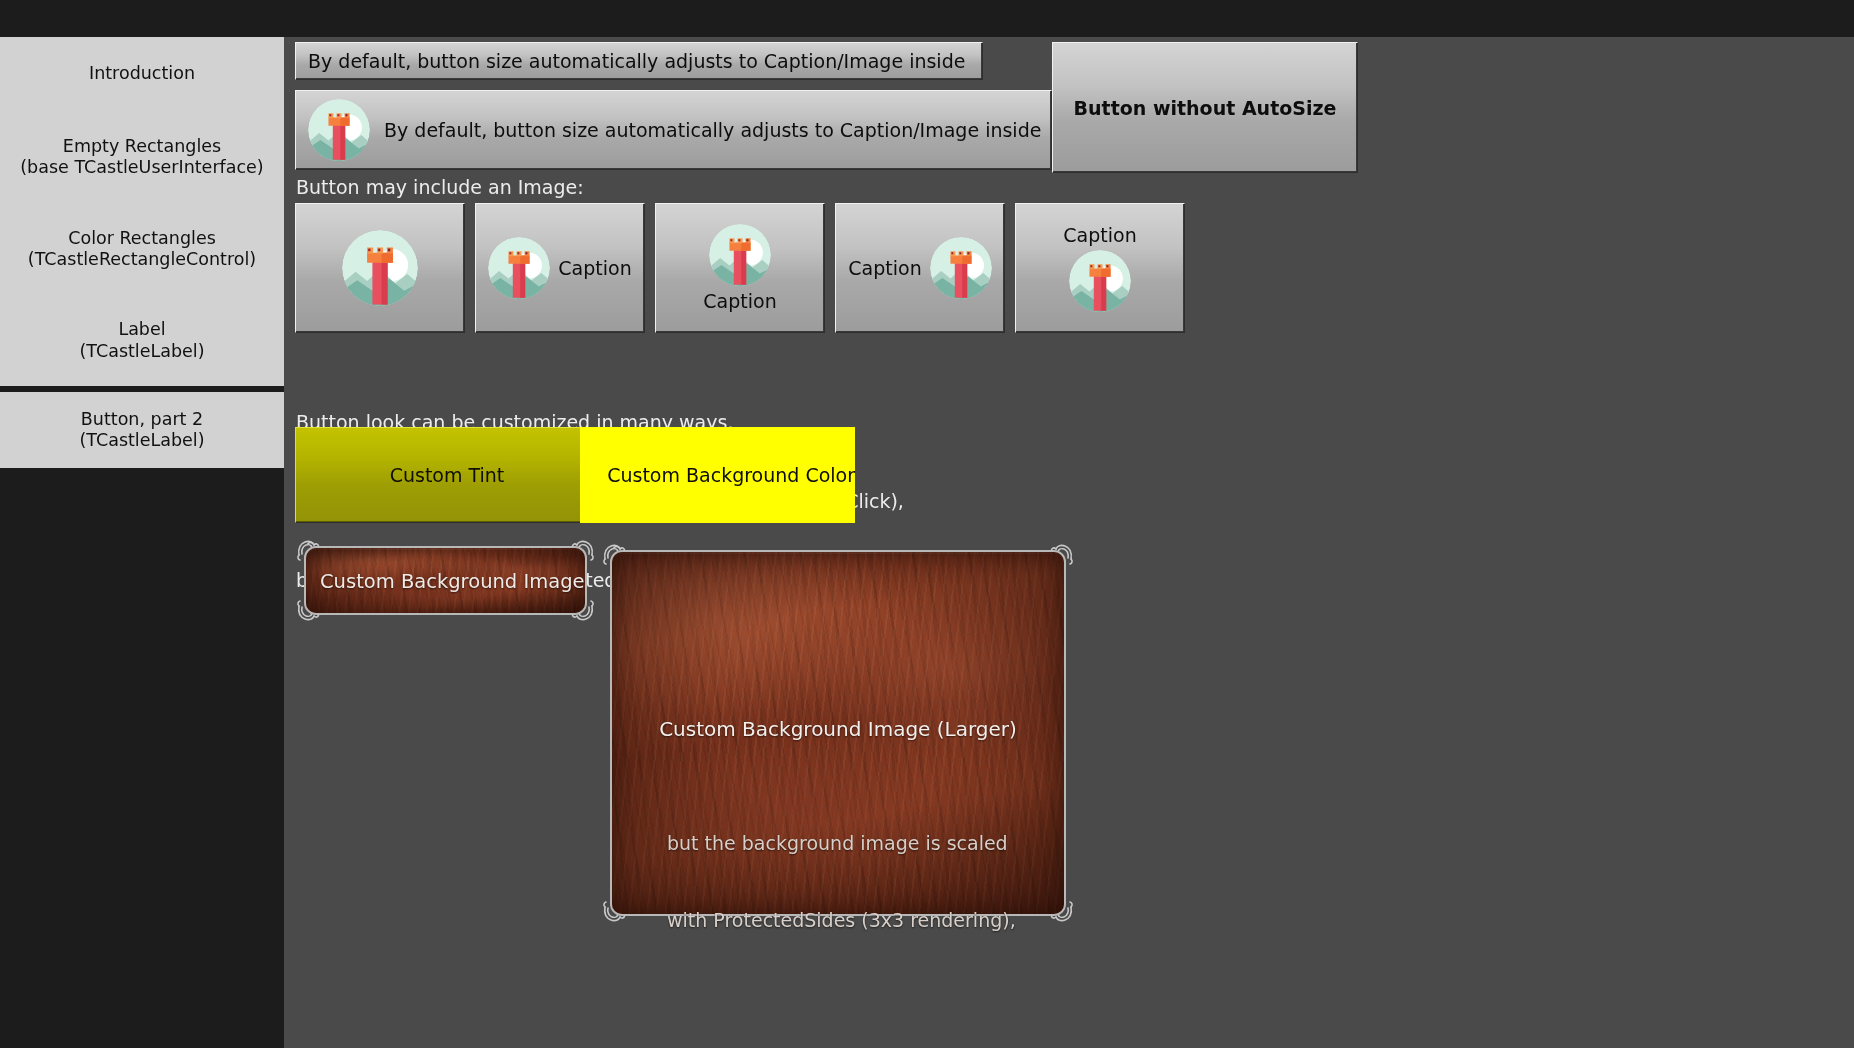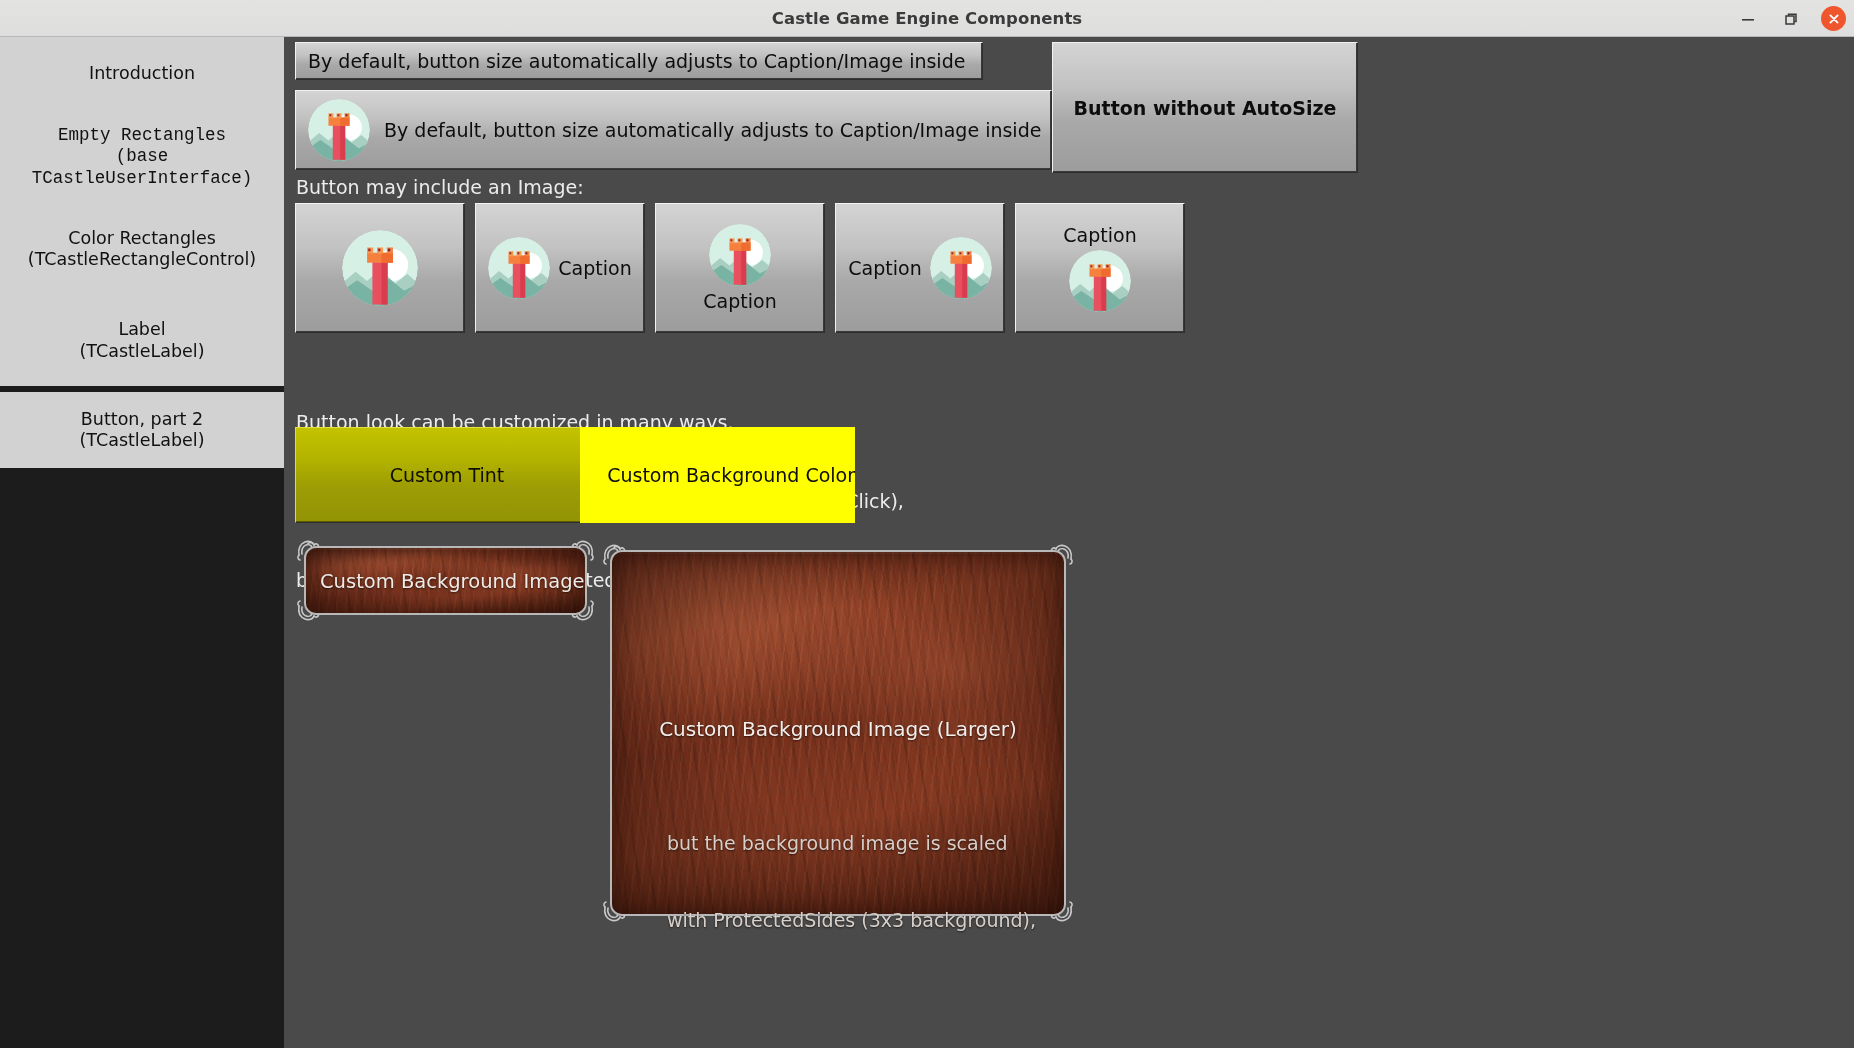--- a/index.html
+++ b/index.html
@@ -127,49 +127,28 @@
   .c-br{right:-15px;bottom:-15px;transform:scale(-1,-1);}
   .wood-text{position:absolute;white-space:pre;z-index:3;}
 
   .logo{position:absolute;border-radius:50%;overflow:hidden;display:block;}
 </style>
 </head>
 <body>
 
 <div class="window">
 
-  <div class="titlebar">
-    <div class="title-text">Castle Game Engine Components</div>
-    <div class="win-ctrls">
-      <div class="wbtn">
-        <svg width="16" height="16" viewBox="0 0 16 16">
-            <rect x="2" y="8" width="12" height="1.6" fill="#3a3a3a"></rect>
-          </svg>
-      </div>
-      <div class="wbtn">
-        <svg width="16" height="16" viewBox="0 0 16 16">
-          <rect x="3" y="5" width="8" height="8" fill="none" stroke="#3a3a3a" stroke-width="1.5"></rect>
-          <path d="M5.5 5 V3.3 H13 V10.5 H11.3" fill="none" stroke="#3a3a3a" stroke-width="1.5"></path>
-        </svg>
-      </div>
-      <div class="wclose">
-        <svg width="14" height="14" viewBox="0 0 14 14">
-          <path d="M3.4 3.4 L10.6 10.6 M10.6 3.4 L3.4 10.6" stroke="#ffffff" stroke-width="1.9" stroke-linecap="round"></path>
-        </svg>
-      </div>
-    </div>
-  </div>
 
   <div class="sidebar">
 
     <div class="side-group" style="height:349px;justify-content:center;">
       <div class="side-item" style="height:74px;">
         <div>Introduction</div>
       </div>
-      <div class="side-item" style="height:92px;font-family:Liberation Mono, monospace;">
+      <div class="side-item" style="height:92px;">
         <div>Empty Rectangles</div>
         <div class="l2">(base TCastleUserInterface)</div>
       </div>
       <div class="side-item" style="height:92px;">
         <div>Color Rectangles</div>
         <div class="l2">(TCastleRectangleControl)</div>
       </div>
       <div class="side-item" style="height:91px;">
         <div>Label</div>
         <div class="l2">(TCastleLabel)</div>
@@ -497,19 +476,19 @@
           <path d="M8 22 C7 16 9 11 14 9 C18 7.5 22 9 23 12"></path>
           <path d="M11 21 C10 17 12 13 15 12 C17.5 11.2 20 12 20.6 13.6"></path>
           <path d="M23 12 C25 10 27 11 27.5 13"></path>
           <path d="M8 22 C6 24 7 26.5 9 27"></path>
         </g>
           </svg>
       </div>
       <div class="wood-text" style="left:0;right:0;text-align:center;top:165px;font-size:20px;color:#f3efec;text-shadow:0 1px 2px rgba(0,0,0,.6);">Custom Background Image (Larger)</div>
       <div class="wood-text" style="left:55px;top:228px;font-size:19px;line-height:1.35;color:#d8cfc9;text-shadow:0 1px 2px rgba(0,0,0,.6);">
         <div>but the background image is scaled</div>
-        <div>with ProtectedSides (3x3 background),</div>
+        <div>with ProtectedSides (3x3 rendering),</div>
         
       </div>
     </div>
 
   </div>
 </div>
 
 </body></html>

